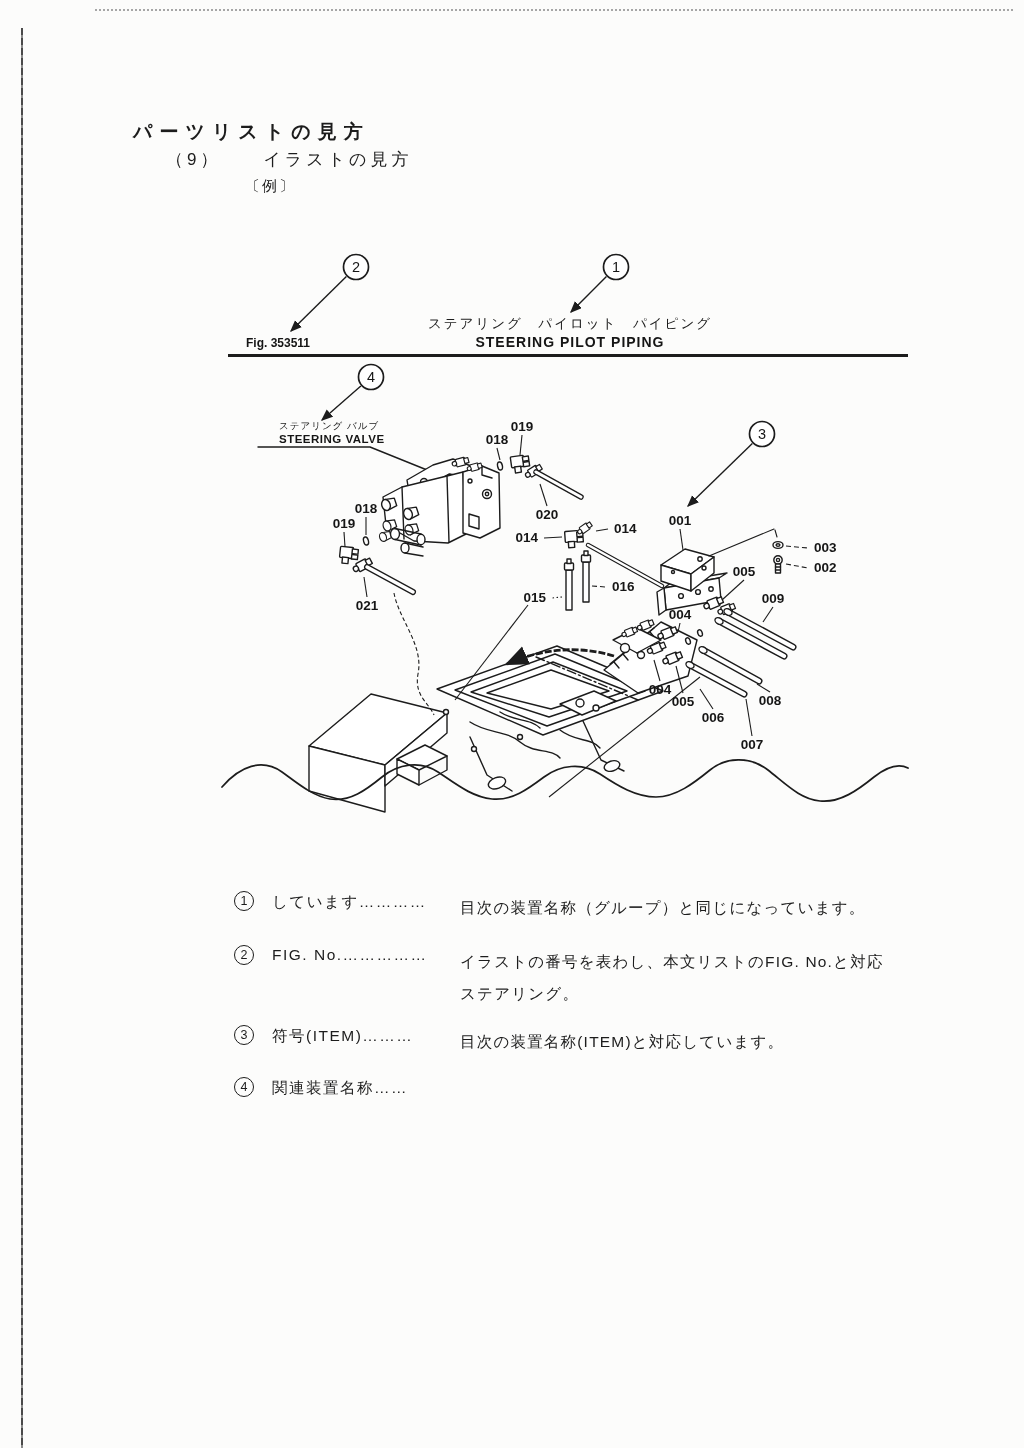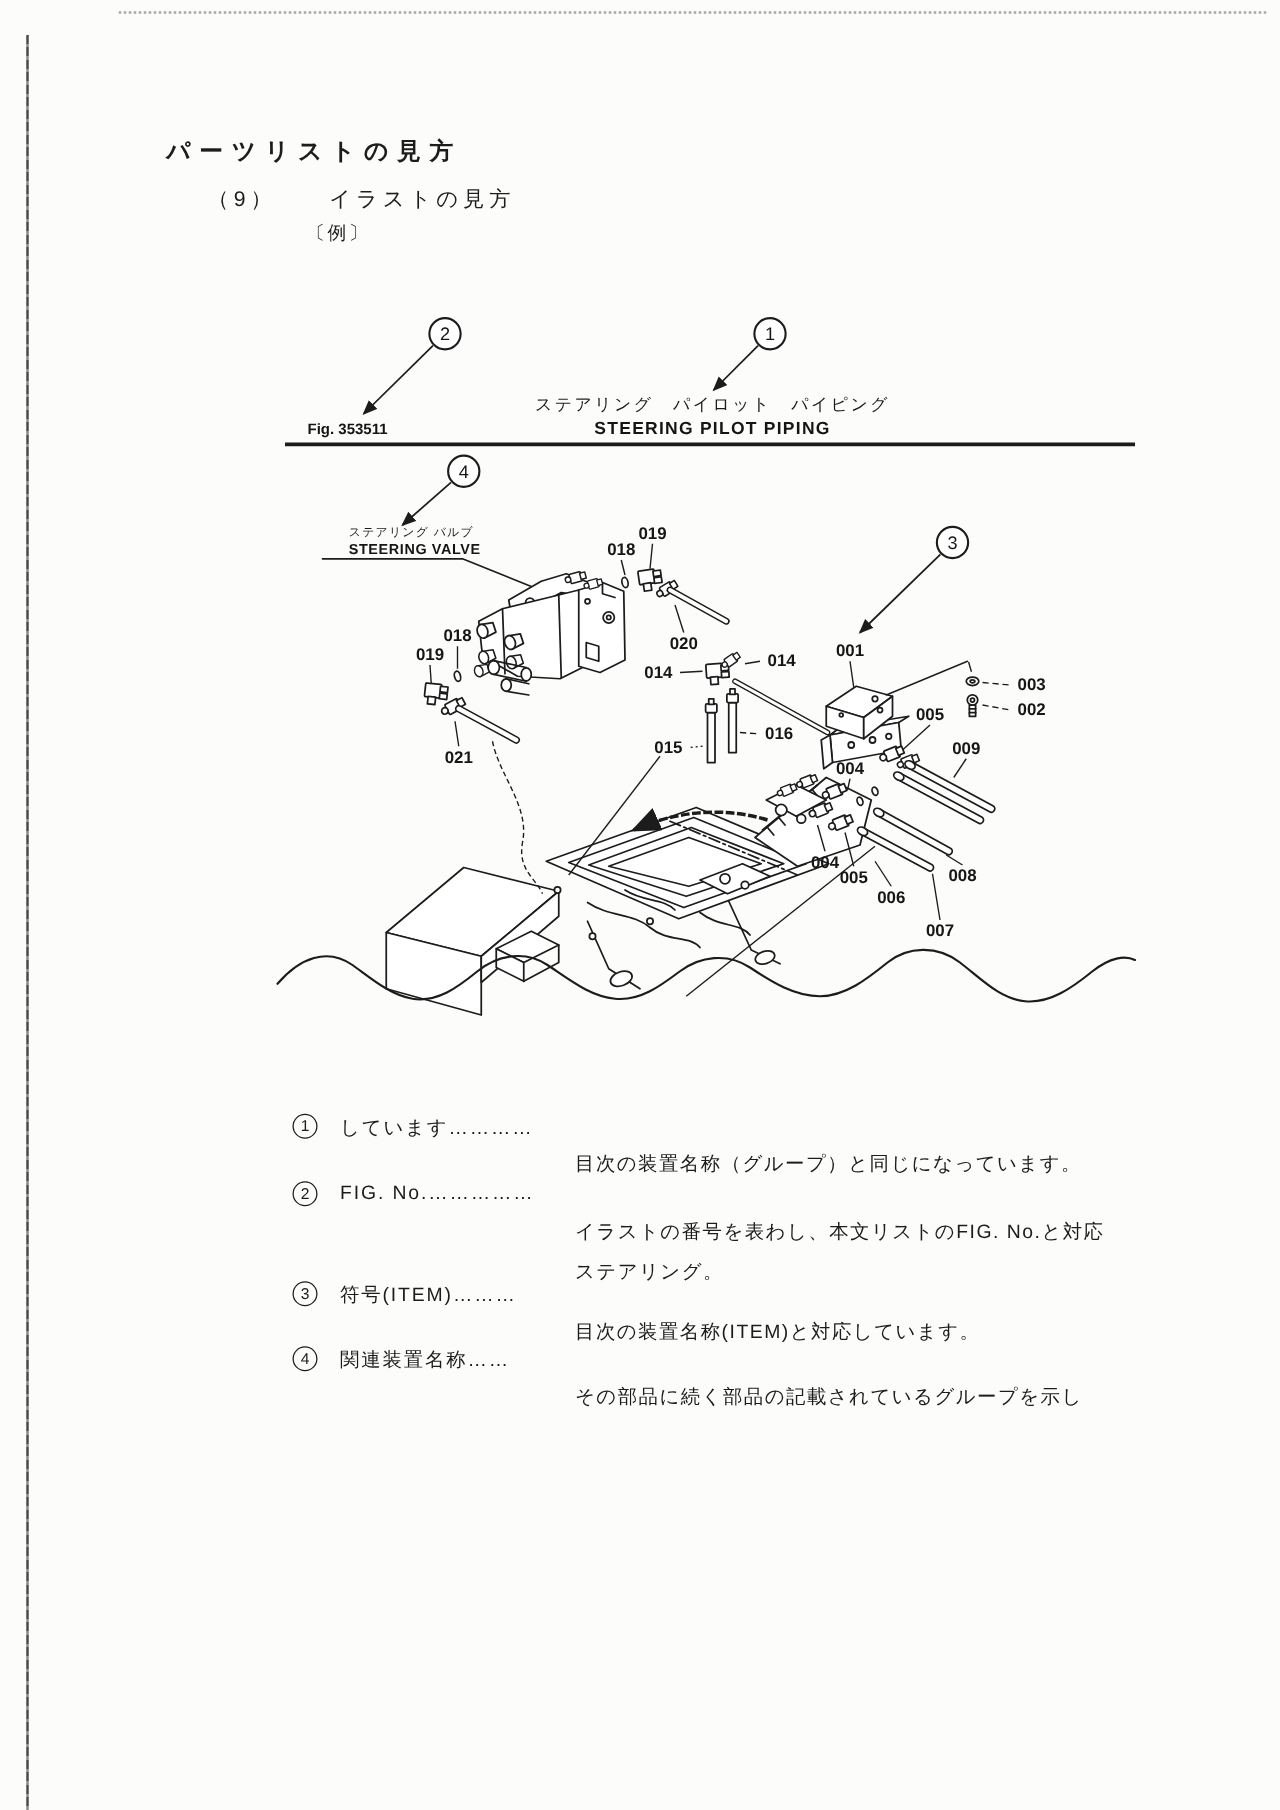--- a/index.html
+++ b/index.html
@@ -1,41 +1,41 @@
 <!DOCTYPE html>
 <html><head>
 <meta charset="utf-8">
 <style>
   html,body{margin:0;padding:0;background:#e8e8e8;}
   .page{position:relative;width:1024px;height:1448px;background:#fcfcfb;overflow:hidden;
         font-family:"Liberation Sans","DejaVu Sans",sans-serif;color:#1c1c1c;}
   .dotline{position:absolute;left:95px;top:9px;width:918px;border-top:2px dotted #a6a6a6;}
   .lborder{position:absolute;left:21px;top:28px;height:1420px;width:2px;
            background:repeating-linear-gradient(180deg,#4a4a4a 0 7px,#8a8a8a 7px 10px);}
-  .t1{position:absolute;left:133px;top:108px;font-size:19px;font-weight:600;letter-spacing:7px;white-space:nowrap;}
+  .t1{position:absolute;left:133px;top:119px;font-size:19px;font-weight:600;letter-spacing:7px;white-space:nowrap;}
   .t2{position:absolute;left:166px;top:148px;font-size:17px;font-weight:500;letter-spacing:4px;white-space:nowrap;}
   .t3{position:absolute;left:245px;top:177px;font-size:15px;font-weight:500;letter-spacing:2px;white-space:nowrap;}
   svg.diagram{position:absolute;left:0;top:0;width:1024px;height:1448px;}
   .art{fill:#ffffff;stroke:#1c1c1c;stroke-width:1.4;stroke-linejoin:round;stroke-linecap:round;}
   .nf{fill:none;}
   .leader{stroke:#1c1c1c;stroke-width:1.1;fill:none;}
   .plabel{font-family:"Liberation Sans","DejaVu Sans",sans-serif;font-size:13.5px;font-weight:bold;fill:#161616;}
   .cocircle{fill:#ffffff;stroke:#1c1c1c;stroke-width:1.7;}
   .conum{font-family:"Liberation Sans","DejaVu Sans",sans-serif;font-size:14.5px;font-weight:500;fill:#161616;}
   .coarrow{stroke:#1c1c1c;stroke-width:1.4;fill:none;}
   .figjp{font-family:"Liberation Sans","DejaVu Sans",sans-serif;font-size:13.5px;font-weight:500;letter-spacing:2px;fill:#1c1c1c;}
   .figen{font-family:"Liberation Sans","DejaVu Sans",sans-serif;font-size:14px;font-weight:bold;letter-spacing:1px;fill:#151515;}
   .figno{font-family:"Liberation Sans","DejaVu Sans",sans-serif;font-size:12px;font-weight:bold;fill:#151515;}
   .vjp{font-family:"Liberation Sans","DejaVu Sans",sans-serif;font-size:9.5px;font-weight:500;letter-spacing:1px;fill:#1c1c1c;}
   .ven{font-family:"Liberation Sans","DejaVu Sans",sans-serif;font-size:11.5px;font-weight:bold;letter-spacing:.5px;fill:#151515;}
   .lrow{position:absolute;left:0;width:1000px;height:40px;}
   .lnum{position:absolute;left:234px;top:0;width:18px;height:18px;border:1.6px solid #1c1c1c;border-radius:50%;
         text-align:center;line-height:18px;font-size:12.5px;font-weight:500;}
   .lterm{position:absolute;left:272px;top:1px;font-size:15.5px;font-weight:500;letter-spacing:1.5px;white-space:nowrap;}
-  .ldesc{position:absolute;left:460px;top:1px;width:525px;font-size:15.5px;font-weight:500;letter-spacing:1.2px;line-height:32px;margin-top:24px;}
+  .ldesc{position:absolute;left:460px;top:1px;width:525px;font-size:15.5px;font-weight:500;letter-spacing:1.2px;line-height:32px;}
 </style>
 </head>
 <body>
 
 <div class="page">
   <div class="dotline"></div>
   <div class="lborder"></div>
 
   <div class="t1">パーツリストの見方</div>
   <div class="t2">（9）　　イラストの見方</div>
@@ -307,16 +307,15 @@
     <span class="lterm">符号(ITEM)………</span>
     <div class="ldesc">
       <div>目次の装置名称(ITEM)と対応しています。</div>
       <div></div>
     </div>
   </div>
   <div class="lrow" style="top:1077px">
     <span class="lnum">4</span>
     <span class="lterm">関連装置名称……</span>
     <div class="ldesc">
-      <div>その部品に続く部品の記載されているグループを示し</div>
     </div>
   </div>
 </div>
 
 </body></html>

